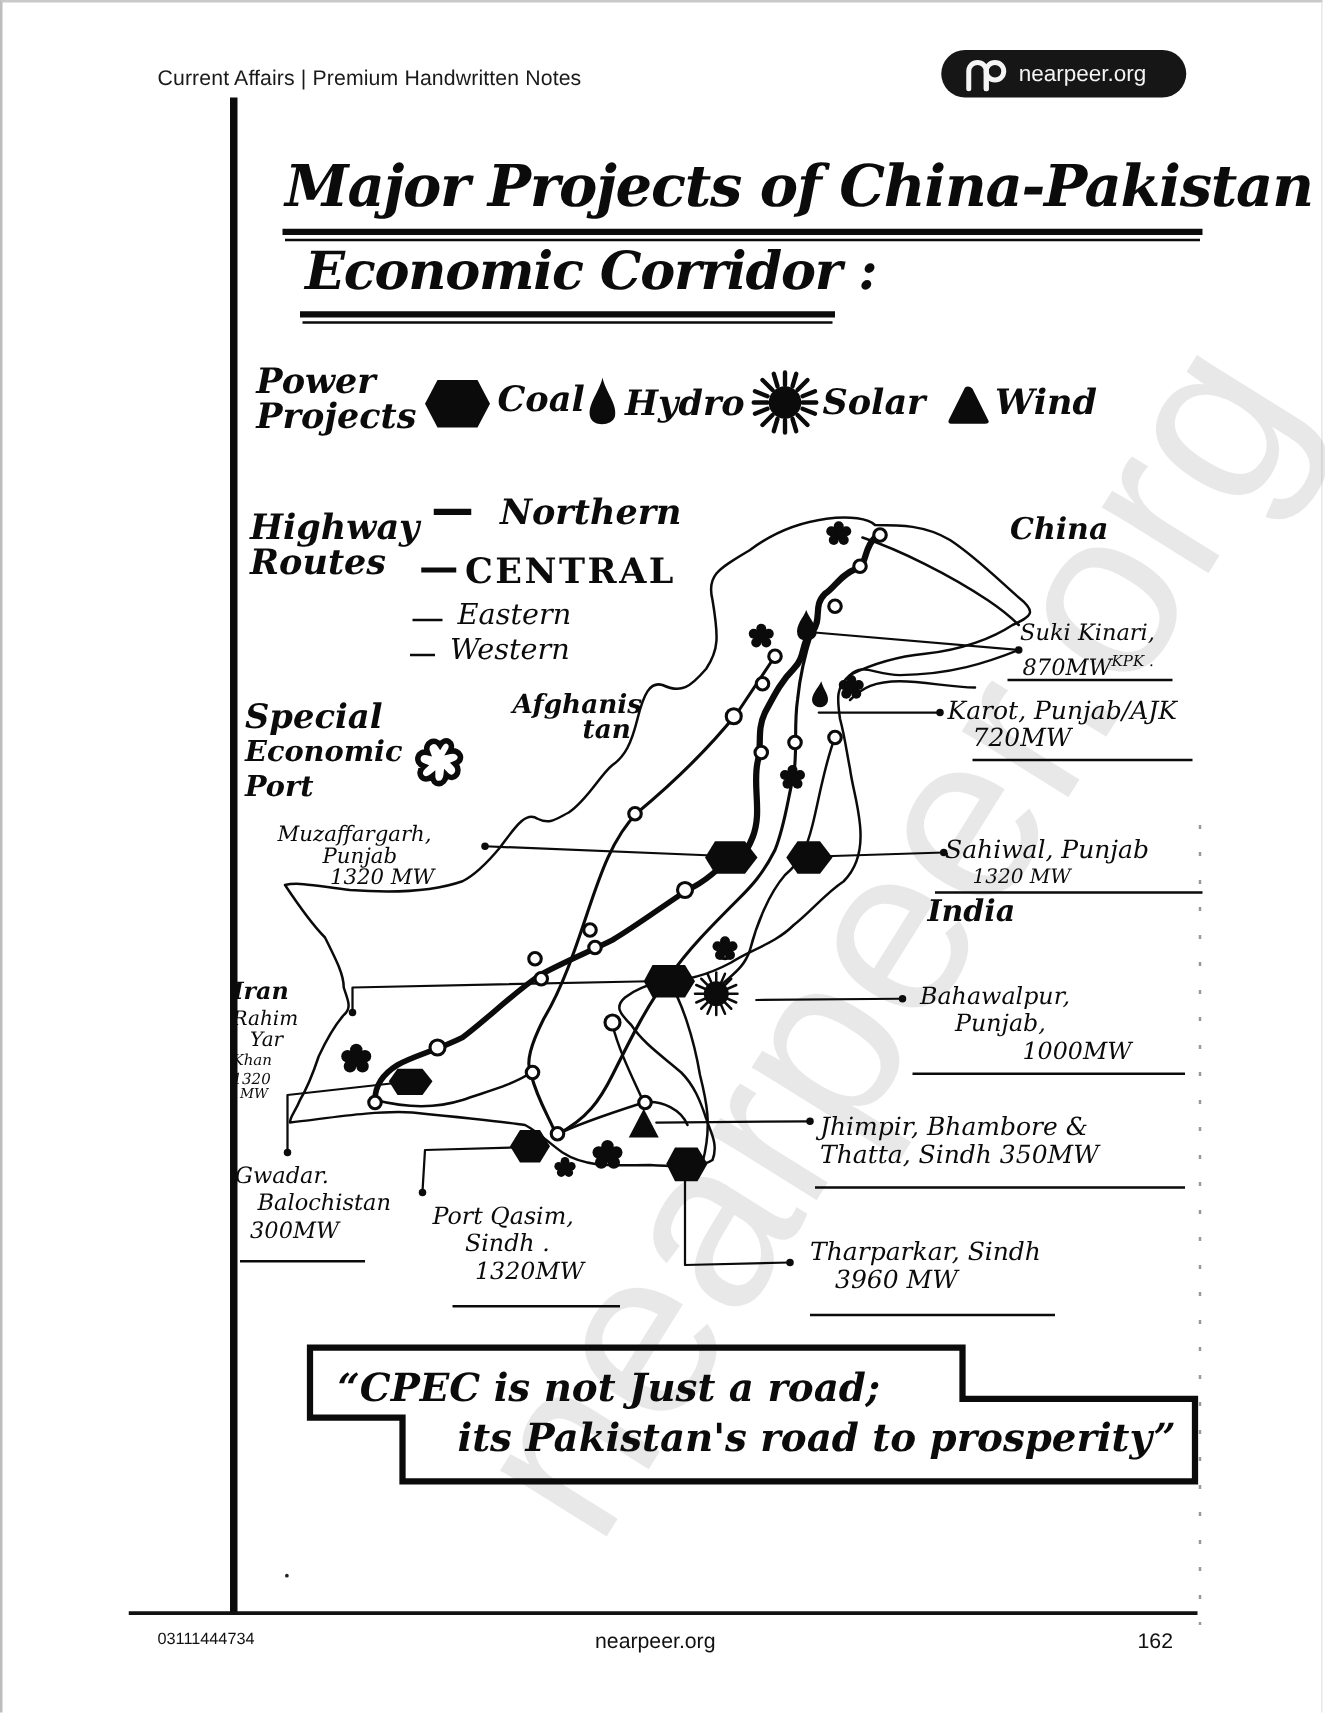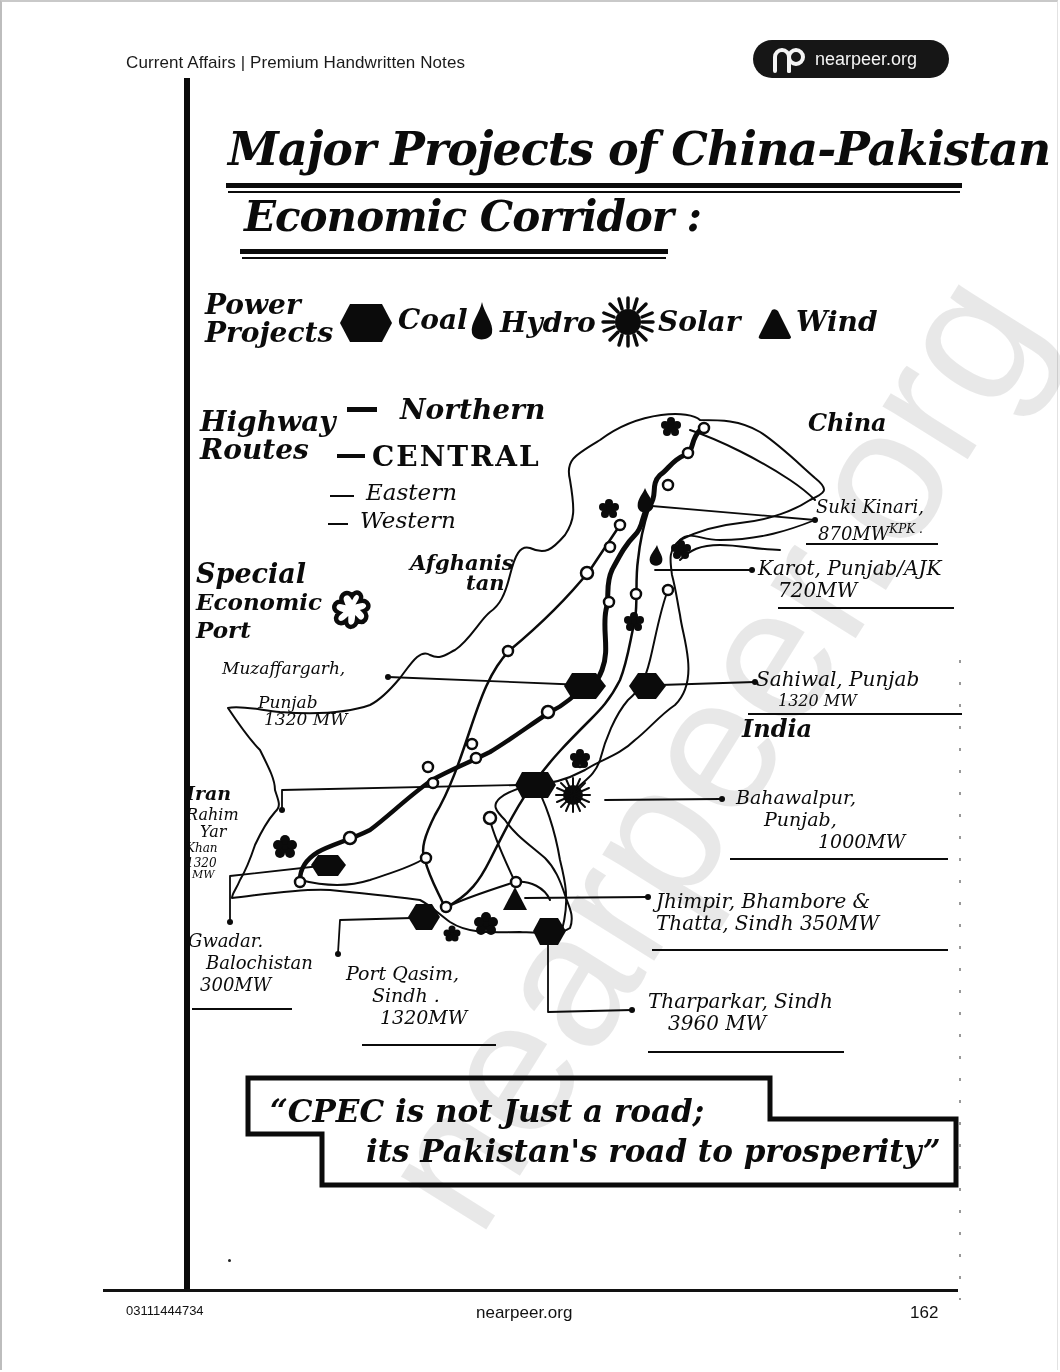--- a/index.html
+++ b/index.html
@@ -301,21 +301,21 @@
 <div class="uline" style="left:806px;top:543px;width:132px;height:2px;"></div>
 
 <div class="hand ann" style="left:758px;top:557px;">
   <div>Karot, Punjab/AJK</div>
   <div style="padding-left:20px;">720MW</div>
 </div>
 <div class="uline" style="left:778px;top:607px;width:176px;height:2px;"></div>
 
 <div class="hand ann" style="left:222px;top:660px;font-size:17px;line-height:17px;">
   <div>Muzaffargarh,</div>
-  <div style="padding-left:36px;margin-top:17px;">Punjab</div>
+  <div style="padding-left:36px;">Punjab</div>
   <div style="padding-left:42px;">1320 MW</div>
 </div>
 
 <div class="hand ann" style="left:756px;top:668px;">
   <div>Sahiwal, Punjab</div>
   <div style="padding-left:22px;font-size:16px;">1320 MW</div>
 </div>
 <div class="uline" style="left:748px;top:713px;width:214px;height:2px;"></div>
 
 <div class="hand ann" style="left:186px;top:806px;font-size:16px;line-height:17px;">

